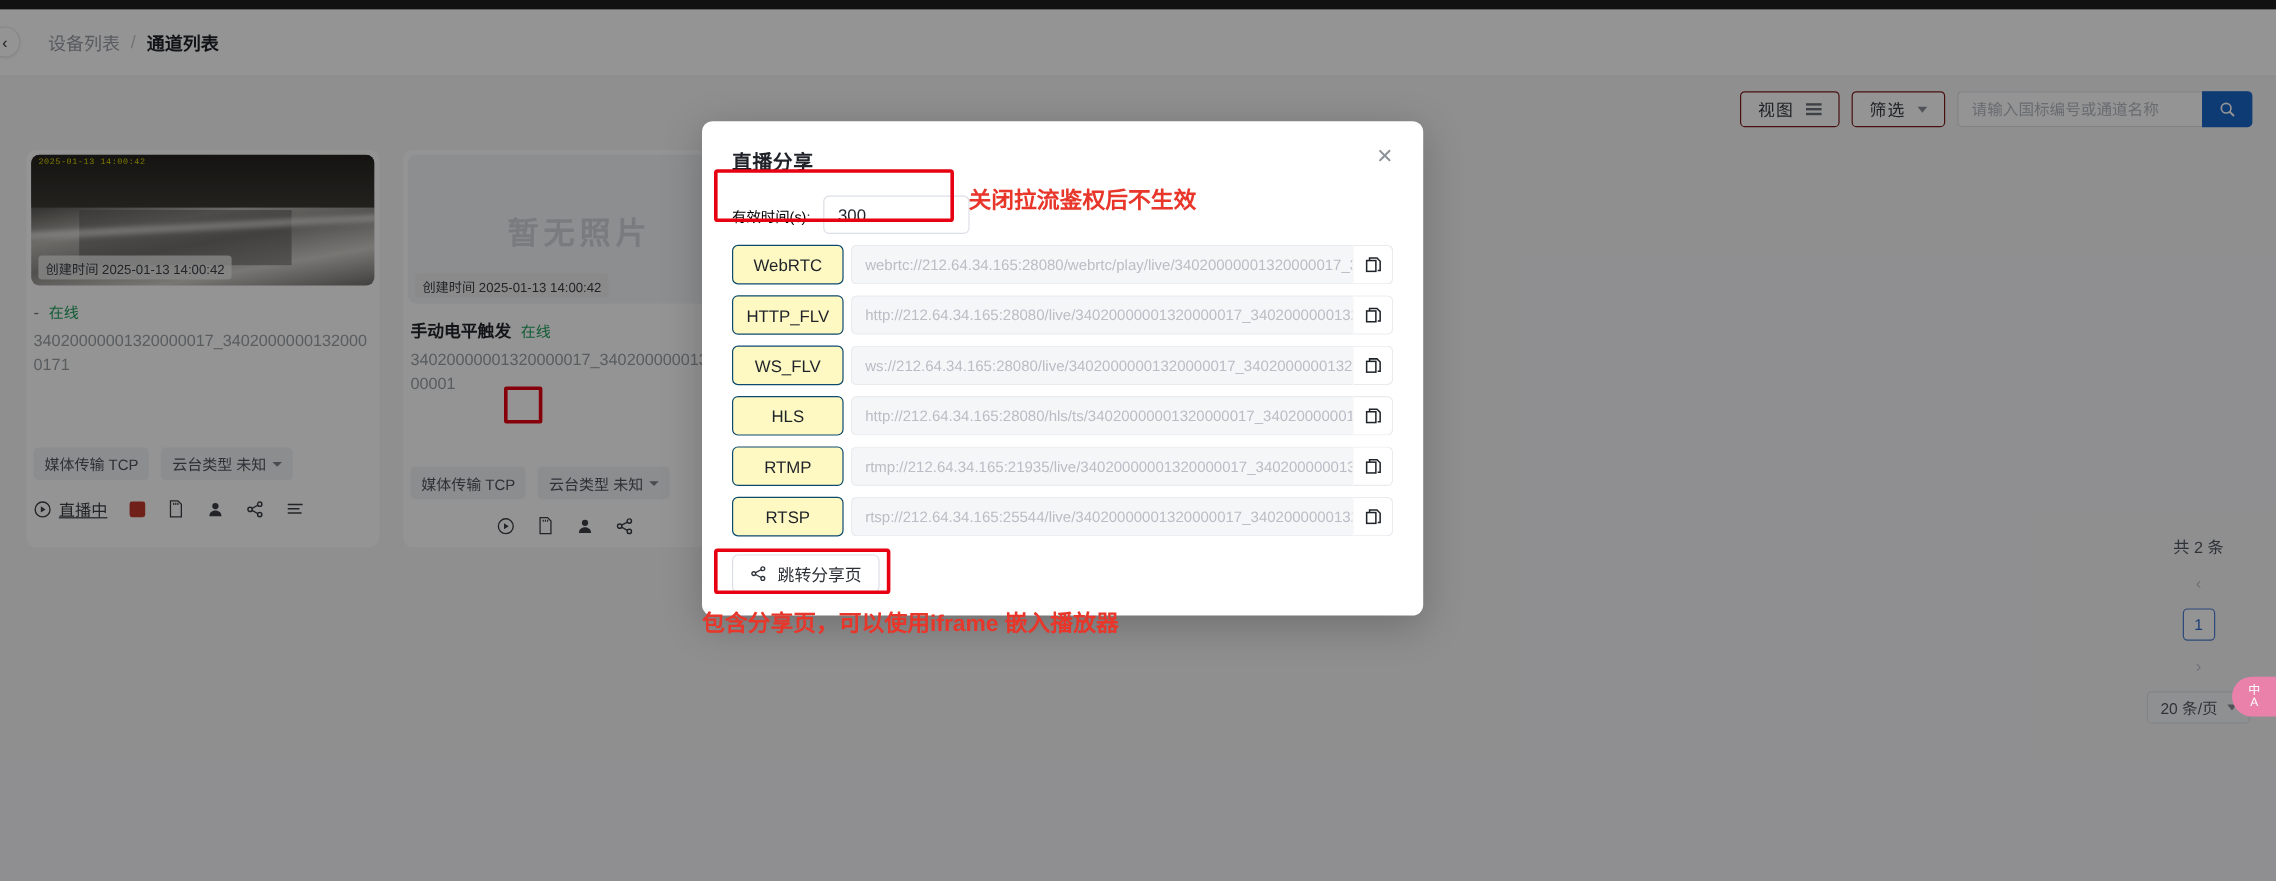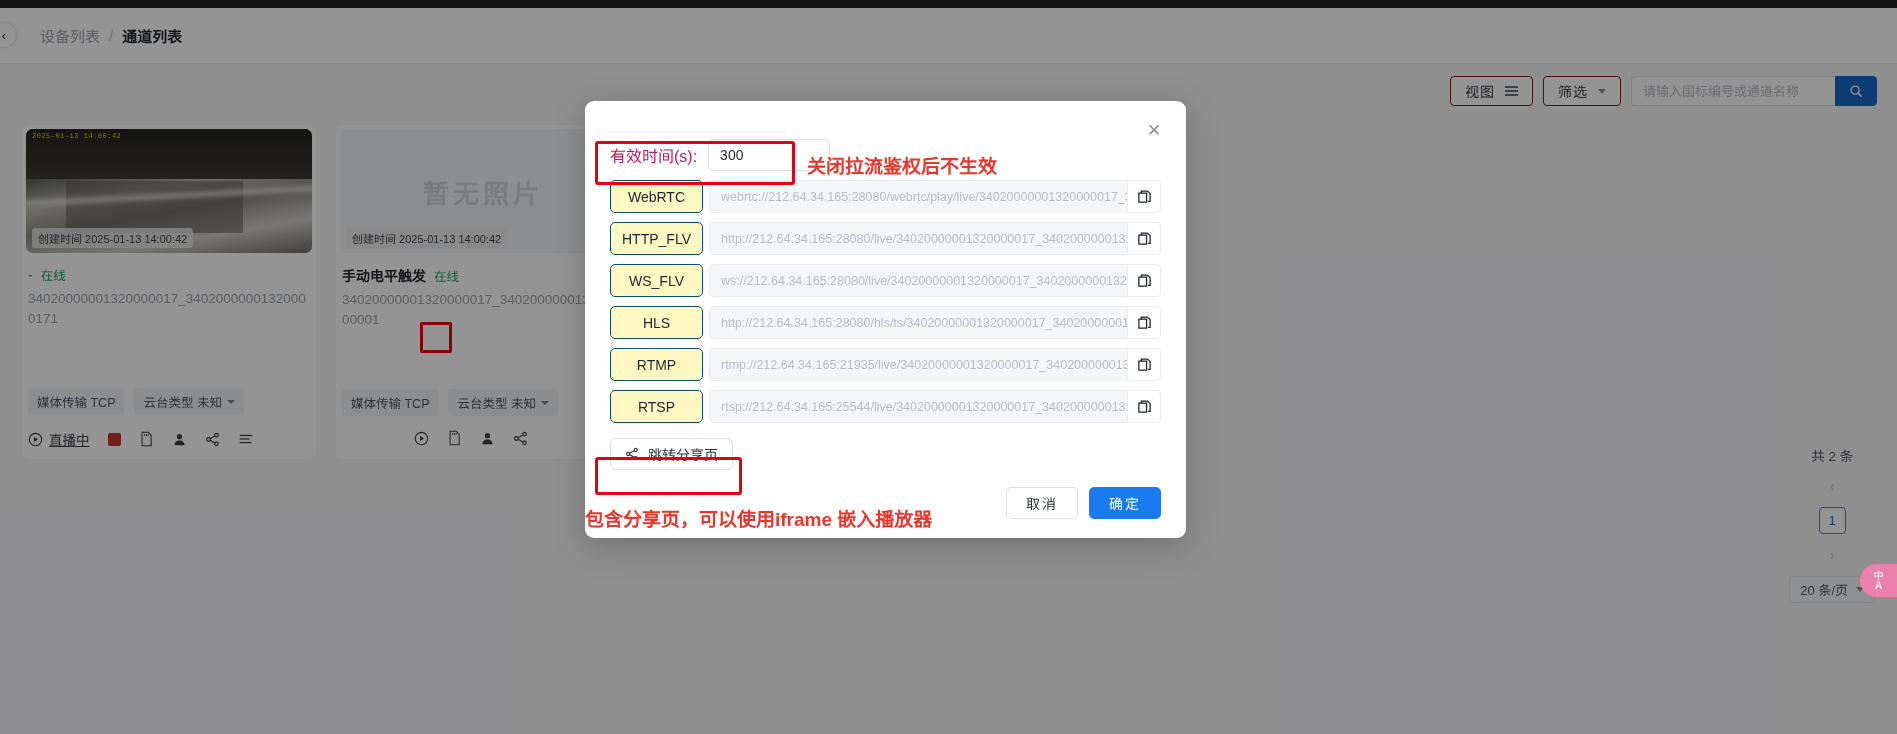--- a/index.html
+++ b/index.html
@@ -61,21 +61,21 @@
   .search-btn {
     width:42px; height:30px; background:#1a66c9; border:1px solid #1a66c9;
     border-radius:0 4px 4px 0; display:flex; align-items:center; justify-content:center;
     cursor:pointer;
   }
 
   
   .cards { position:absolute; left:22px; top:125px; display:flex; gap:20px; }
   .card { width:294px; background:#fff; border-radius:8px; padding:4px 4px 10px; }
   .thumb {
-    position:relative; width:286px; height:124px; border-radius:7px; overflow:hidden;
+    position:relative; width:286px; height:109px; border-radius:7px; overflow:hidden;
     background:linear-gradient(170deg,#2a2a28 0%,#3a3a36 22%,#b9b7b1 47%,#8d8b87 62%,#cfcdc8 80%,#6f6e6b 100%);
   }
   .thumb .osd { position:absolute; left:6px; top:3px; font-size:7px; color:#d9d000; letter-spacing:.5px; font-family:"Liberation Mono", monospace; }
   .thumb .streak{ position:absolute; left:-10%; top:52%; width:120%; height:6px; background:rgba(255,255,255,.55); transform:rotate(-3deg); filter:blur(2px); }
   .thumb .dark-band{ position:absolute; left:0; top:0; width:100%; height:40%; background:linear-gradient(180deg,#24231f,#3b3a34); }
   .thumb .panel{ position:absolute; left:14%; top:42%; width:62%; height:42%; background:rgba(92,90,88,.55); }
   .thumb-time {
     position:absolute; left:6px; bottom:5px;
     background:rgba(236,236,236,.78); color:#3b3f45;
     font-size:11px; padding:2px 6px; border-radius:3px; white-space:nowrap;
@@ -125,21 +125,21 @@
     background:#fff; border-radius:9px; box-shadow:0 8px 34px rgba(0,0,0,.22);
     padding:21px 25px 19px;
   }
   .modal-title { font-size:16.5px; font-weight:700; color:#1f2329; letter-spacing:.5px; }
   .modal-close {
     position:absolute; right:22px; top:20px; width:20px;height:20px;
     color:#8d9298; font-size:17px; line-height:20px; text-align:center; cursor:pointer;
   }
 
   .ttl-row { margin-top:17px; display:flex; align-items:center; gap:11px; }
-  .ttl-label { font-size:16px; color:#be185d; white-space:nowrap;text-align:center; }
+  .ttl-label { font-size:12px; color:#000000; white-space:nowrap;text-align:center; }
   .ttl-input {
     width:122px; height:32px; border:1px solid #dcdfe6; border-radius:5px;
     padding:0 11px; font-size:14px; color:#1f2329; outline:none; font-family:inherit; background:#fff;
   }
 
   .url-row {
     margin-top:9px; display:flex; align-items:stretch; height:33px;
   }
   .url-proto {
     width:93px; border:1px solid #0c4a6e; border-radius:5px;
@@ -366,20 +366,21 @@
         <span class="caret"></span>
       </span>
     </div>
 
     <div id="hl-person"></div>
   </div>
 
   <div id="mask"></div>
 
   <div id="modal">
+    <div class="modal-title">直播分享</div>
     <div class="modal-close">✕</div>
 
     <div class="ttl-row">
       <span class="ttl-label">有效时间(s):</span>
       <input class="ttl-input" value="300" style="">
     </div>
 
     <div class="url-row">
       <div class="url-proto">WebRTC</div>
       <div class="url-val">webrtc://212.64.34.165:28080/webrtc/play/live/34020000001320000017_340200000</div>
@@ -452,24 +453,20 @@
           <circle cx="12.2" cy="3.4" r="1.8" fill="none" stroke="#2d3238" stroke-width="1.3"></circle>
           <circle cx="3.6" cy="8" r="1.8" fill="none" stroke="#2d3238" stroke-width="1.3"></circle>
           <circle cx="12.2" cy="12.6" r="1.8" fill="none" stroke="#2d3238" stroke-width="1.3"></circle>
           <line x1="5.2" y1="7.1" x2="10.6" y2="4.3" stroke="#2d3238" stroke-width="1.2"></line>
           <line x1="5.2" y1="8.9" x2="10.6" y2="11.7" stroke="#2d3238" stroke-width="1.2"></line>
         </svg>
         <span>跳转分享页</span>
       </div>
     </div>
 
-    <div class="modal-footer">
-      <button class="btn btn-cancel">取消</button>
-      <button class="btn btn-ok">确定</button>
-    </div>
 
     <div class="hl" id="hl-ttl"></div>
     <div class="hl" id="hl-share"></div>
     <div class="note" id="note-ttl">关闭拉流鉴权后不生效</div>
     <div class="note" id="note-bottom">包含分享页，可以使用iframe 嵌入播放器</div>
   </div>
 
   <div class="translate-widget">
     <span class="tw-inner">
       <span>中</span>

